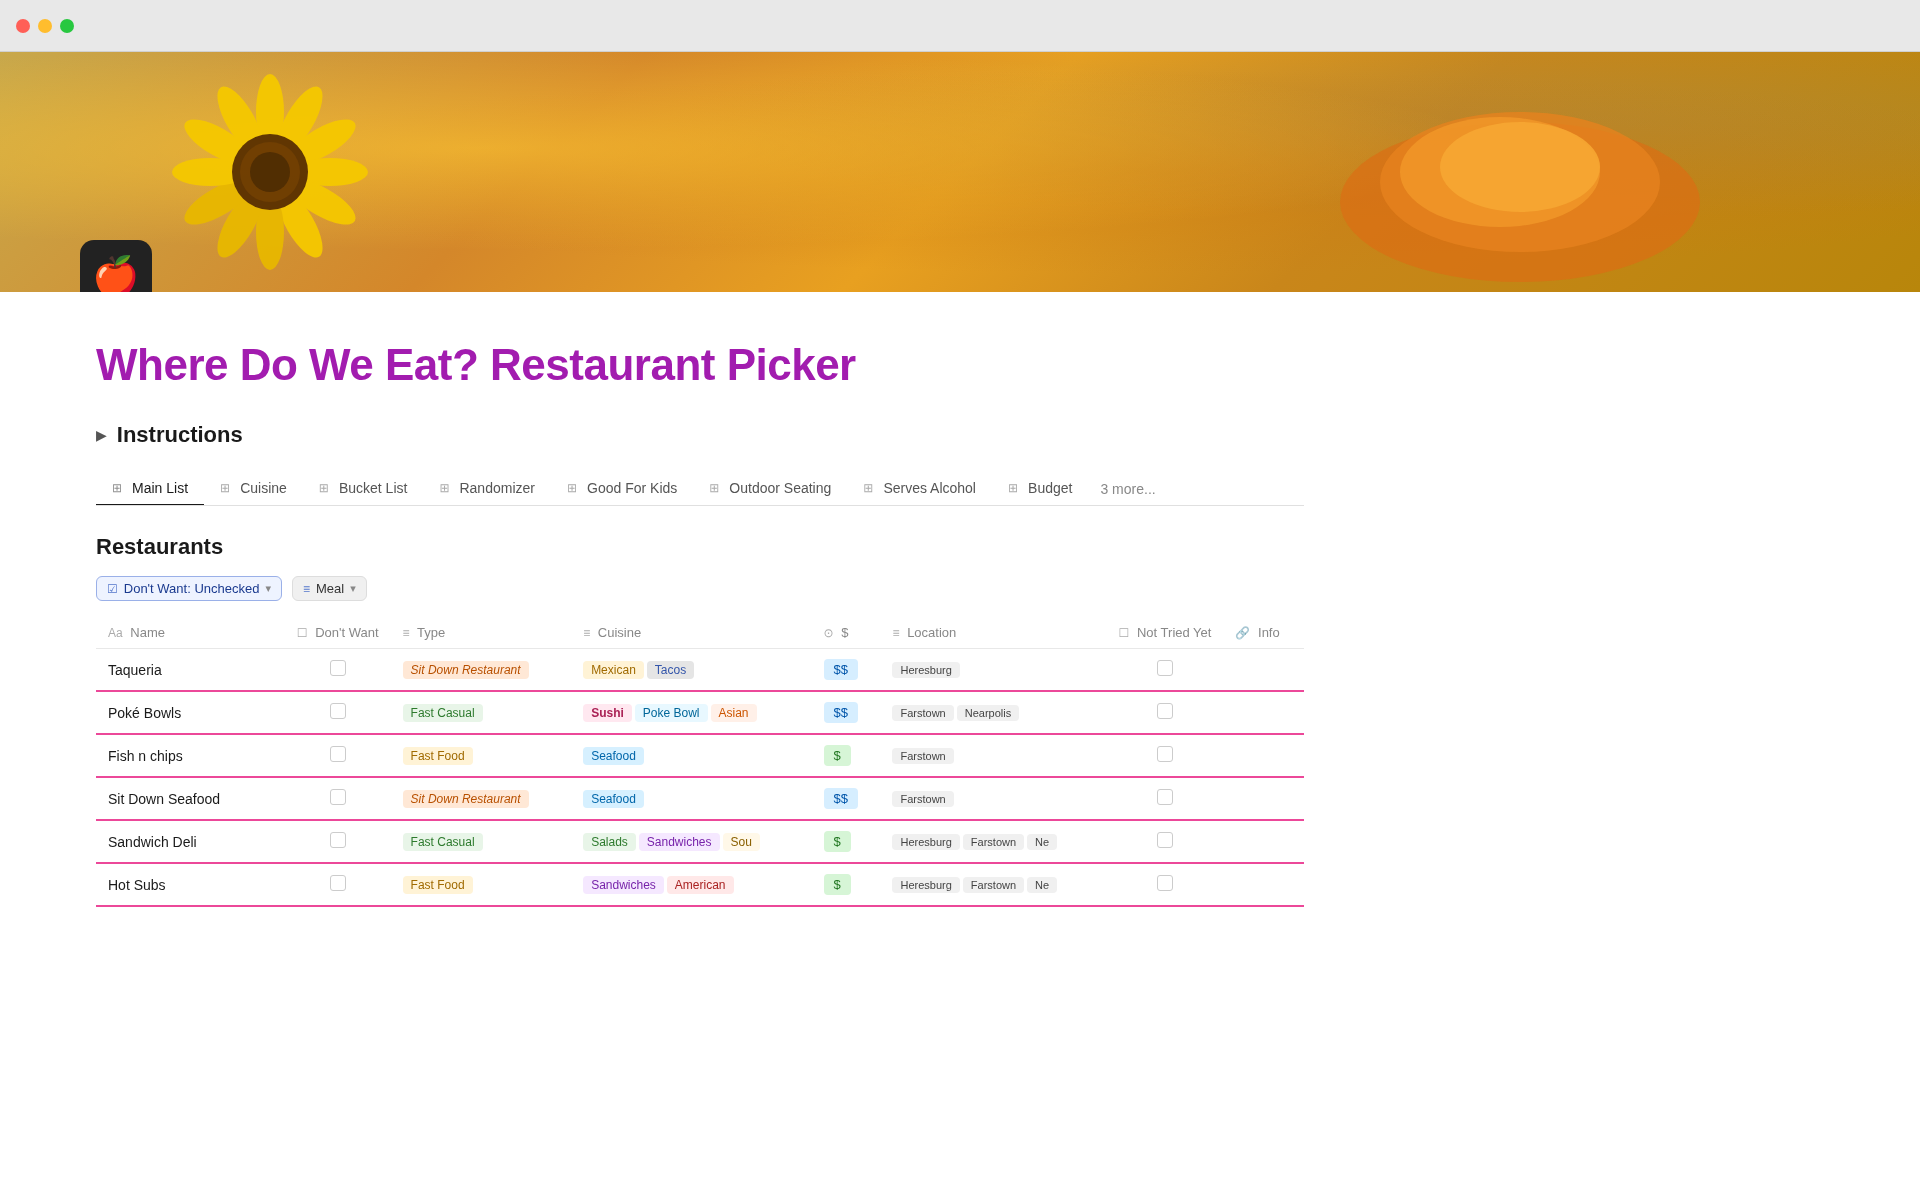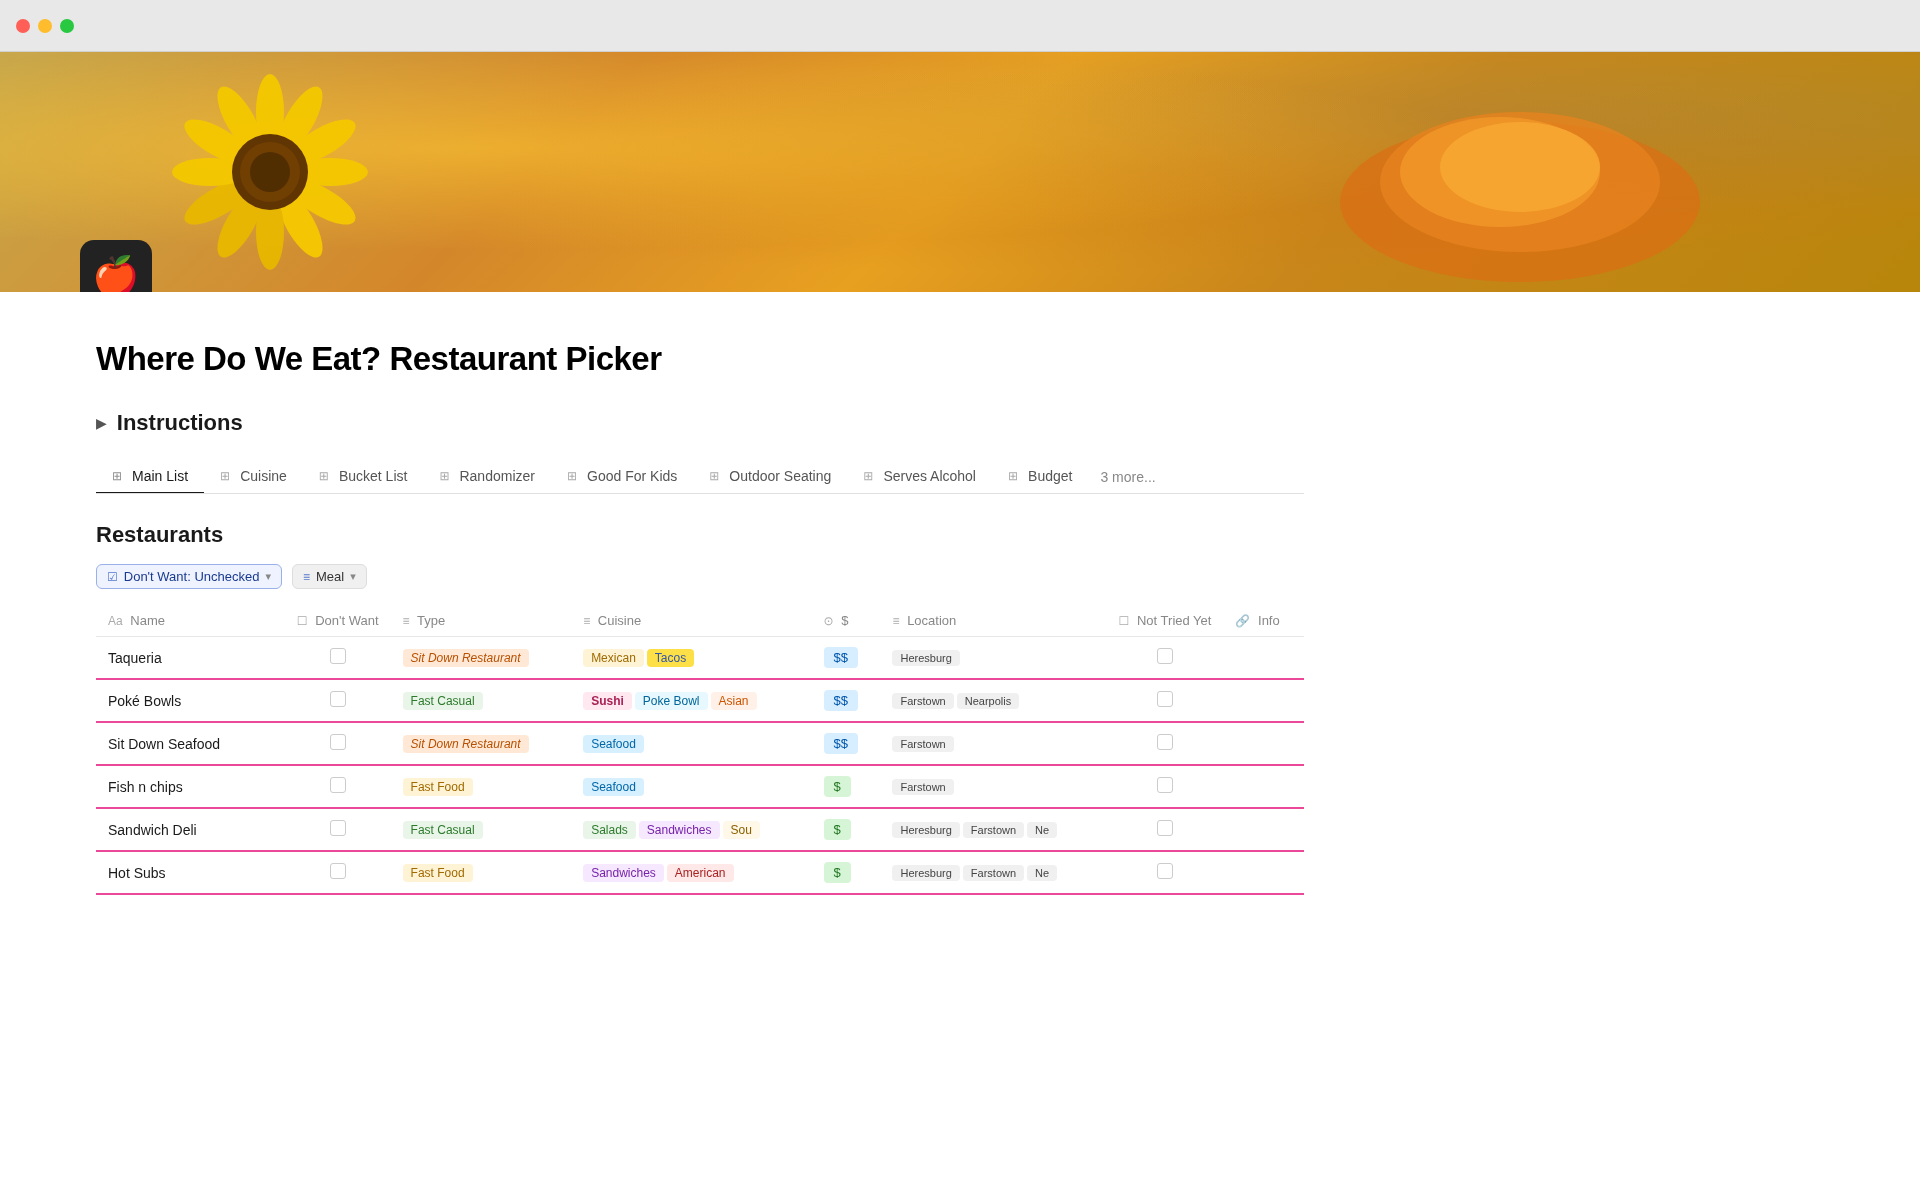--- a/index.html
+++ b/index.html
@@ -63,23 +63,23 @@
       z-index: 10;
     }
 
     
     .main-content {
       padding: 48px 96px 40px 96px;
       max-width: 1400px;
     }
 
     .page-title {
-      font-size: 33px;
+      font-size: 44px;
       font-weight: 700;
-      color: #000000;
+      color: #a21caf;
       margin-bottom: 32px;
       letter-spacing: -0.5px;
     }
 
     
     .instructions-toggle {
       display: flex;
       align-items: center;
       gap: 10px;
       margin-bottom: 24px;
@@ -233,21 +233,21 @@
       font-weight: 500;
       margin-right: 3px;
       white-space: nowrap;
     }
     .tag-sit-down { background: #ffe8d6; color: #b85000; font-style: italic; }
     .tag-fast-casual { background: #e8f5e8; color: #2d7a2d; }
     .tag-fast-food { background: #fff3d6; color: #a06a00; }
 
     
     .tag-mexican { background: #fff3d6; color: #a06a00; }
-    .tag-tacos { background: #fde047; color: #3355aa; }
+    .tag-tacos { background: #e5e5e5; color: #3355aa; }
     .tag-sushi { background: #ffe8f0; color: #aa2255; font-weight: bold; }
     .tag-poke { background: #e8f8ff; color: #006699; }
     .tag-asian { background: #fff0e8; color: #cc5500; }
     .tag-seafood { background: #d6f0ff; color: #0066aa; }
     .tag-salads { background: #e8f5e8; color: #2d7a2d; }
     .tag-sandwiches { background: #f5e8ff; color: #7722aa; }
     .tag-sou { background: #fff8e8; color: #8a6000; }
     .tag-american { background: #ffe8e8; color: #aa2222; }
 
     
@@ -463,35 +463,35 @@
             <td class="cell-name">Poké Bowls</td>
             <td class="cell-checkbox"><span class="checkbox-empty"></span></td>
             <td><span class="tag tag-fast-casual">Fast Casual</span></td>
             <td><span class="tag tag-sushi">Sushi</span><span class="tag tag-poke">Poke Bowl</span><span class="tag tag-asian">Asian</span></td>
             <td><span class="price-tag price-two">$$</span></td>
             <td><span class="loc-tag">Farstown</span><span class="loc-tag">Nearpolis</span></td>
             <td class="cell-checkbox"><span class="checkbox-empty"></span></td>
             <td></td>
           </tr>
           <tr>
+            <td class="cell-name">Fish n chips</td>
+            <td class="cell-checkbox"><span class="checkbox-empty"></span></td>
+            <td><span class="tag tag-fast-food">Fast Food</span></td>
+            <td><span class="tag tag-seafood">Seafood</span></td>
+            <td><span class="price-tag price-one">$</span></td>
+            <td><span class="loc-tag">Farstown</span></td>
+            <td class="cell-checkbox"><span class="checkbox-empty"></span></td>
+            <td></td>
+          </tr>
+          <tr>
             <td class="cell-name">Sit Down Seafood</td>
             <td class="cell-checkbox"><span class="checkbox-empty"></span></td>
             <td><span class="tag tag-sit-down">Sit Down Restaurant</span></td>
             <td><span class="tag tag-seafood">Seafood</span></td>
             <td><span class="price-tag price-two">$$</span></td>
-            <td><span class="loc-tag">Farstown</span></td>
-            <td class="cell-checkbox"><span class="checkbox-empty"></span></td>
-            <td></td>
-          </tr>
-          <tr>
-            <td class="cell-name">Fish n chips</td>
-            <td class="cell-checkbox"><span class="checkbox-empty"></span></td>
-            <td><span class="tag tag-fast-food">Fast Food</span></td>
-            <td><span class="tag tag-seafood">Seafood</span></td>
-            <td><span class="price-tag price-one">$</span></td>
             <td><span class="loc-tag">Farstown</span></td>
             <td class="cell-checkbox"><span class="checkbox-empty"></span></td>
             <td></td>
           </tr>
           <tr>
             <td class="cell-name">Sandwich Deli</td>
             <td class="cell-checkbox"><span class="checkbox-empty"></span></td>
             <td><span class="tag tag-fast-casual">Fast Casual</span></td>
             <td><span class="tag tag-salads">Salads</span><span class="tag tag-sandwiches">Sandwiches</span><span class="tag tag-sou">Sou</span></td>
             <td><span class="price-tag price-one">$</span></td>

